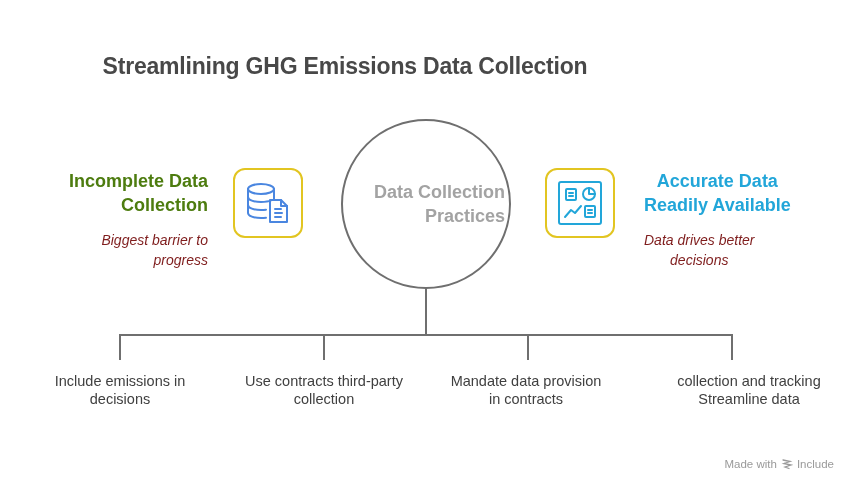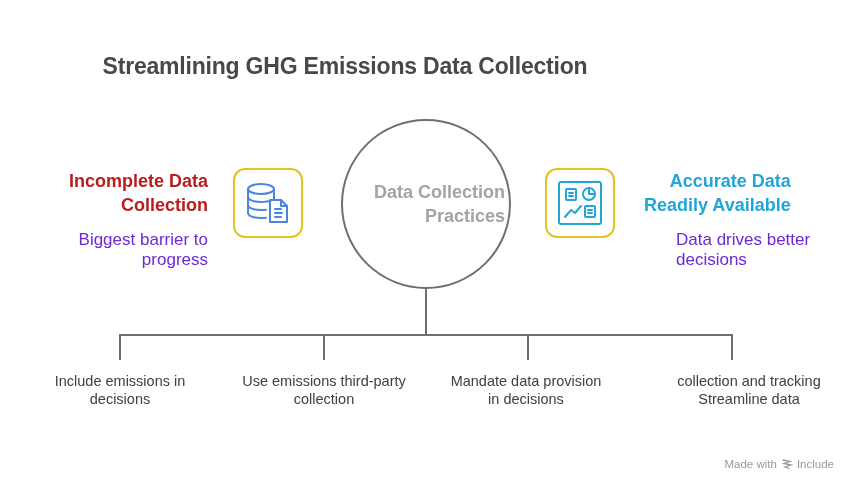--- a/index.html
+++ b/index.html
@@ -1,24 +1,24 @@
 <!DOCTYPE html>
 <html><head>
   <meta charset="utf-8">
   <style>
     html, body { margin: 0; padding: 0; background: #ffffff; }
     body { width: 858px; height: 492px; position: relative; overflow: hidden; font-family: "Liberation Sans", sans-serif; }
     .abs { position: absolute; }
     .title { left: 0; width: 690px; top: 53px; text-align: center; font-size: 23px; font-weight: bold; color: #484848; letter-spacing: -0.2px; }
     .side-title { font-size: 18px; font-weight: bold; line-height: 24px; }
-    .side-desc { font-size: 17px; color: #6d28d9; line-height: 20px; }
-    .left-title { right: 650px; top: 169px; text-align: right; color: #b91c1c; }
+    .side-desc { font-size: 14px; color: #7f1d1d; line-height: 20px; font-style: italic; }
+    .left-title { right: 650px; top: 169px; text-align: right; color: #4d7c0f; }
     .left-desc { right: 650px; top: 230px; text-align: right; }
-    .right-title { left: 644px; top: 169px; text-align: right; color: #22a6d9; }
-    .right-desc { left: 644px; top: 230px; text-align: left; margin-left: 32px; }
+    .right-title { left: 644px; top: 169px; text-align: center; color: #22a6d9; }
+    .right-desc { left: 644px; top: 230px; text-align: center; }
     .icon-box { width: 70px; height: 70px; border: 2.5px solid #e2c521; border-radius: 12px; box-sizing: border-box; display: flex; align-items: center; justify-content: center; background: #fff; }
     .icon-left { left: 233px; top: 168px; }
     .icon-right { left: 545px; top: 168px; }
     .circle-text { left: 345px; width: 160px; top: 180px; text-align: right; font-size: 18px; font-weight: bold; color: #a3a3a3; line-height: 24px; }
     .leaf { width: 190px; text-align: center; font-size: 14.5px; color: #404040; line-height: 18px; top: 372px; }
     .footer { right: 24px; top: 458px; font-size: 11.5px; color: #9a9a9a; display: flex; align-items: center; gap: 4px; }
     svg.lines { position: absolute; left: 0; top: 0; }
   </style>
 </head>
 <body>
@@ -84,26 +84,26 @@
 <div class="abs side-desc right-desc">
   <div>Data drives better</div>
   <div>decisions</div>
 </div>
 
 <div class="abs leaf" style="left:25px;">
   <div>Include emissions in</div>
   <div>decisions</div>
 </div>
 <div class="abs leaf" style="left:229px;">
-  <div>Use emissions third-party</div>
+  <div>Use contracts third-party</div>
   <div>collection</div>
 </div>
 <div class="abs leaf" style="left:431px;">
   <div>Mandate data provision</div>
-  <div>in decisions</div>
+  <div>in contracts</div>
 </div>
 <div class="abs leaf" style="left:654px;">
   <div>collection and tracking</div>
   <div>Streamline data</div>
 </div>
 
 <div class="abs footer">
   <span>Made with</span>
   <svg width="12" height="12" viewBox="0 0 12 12" fill="none" stroke="#9a9a9a" stroke-width="1.3" stroke-linecap="round">
     <path d="M2 2 L9 3.5 L3 5.5 L10 7 L4 9 L8 10.5"></path>

